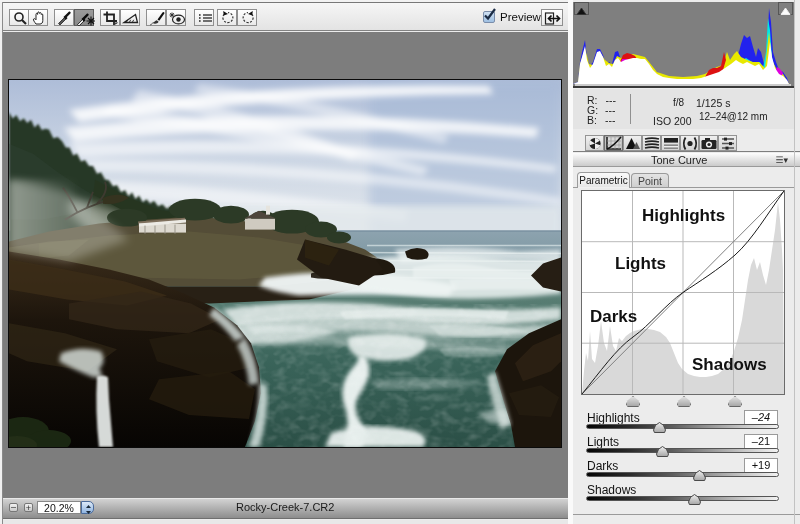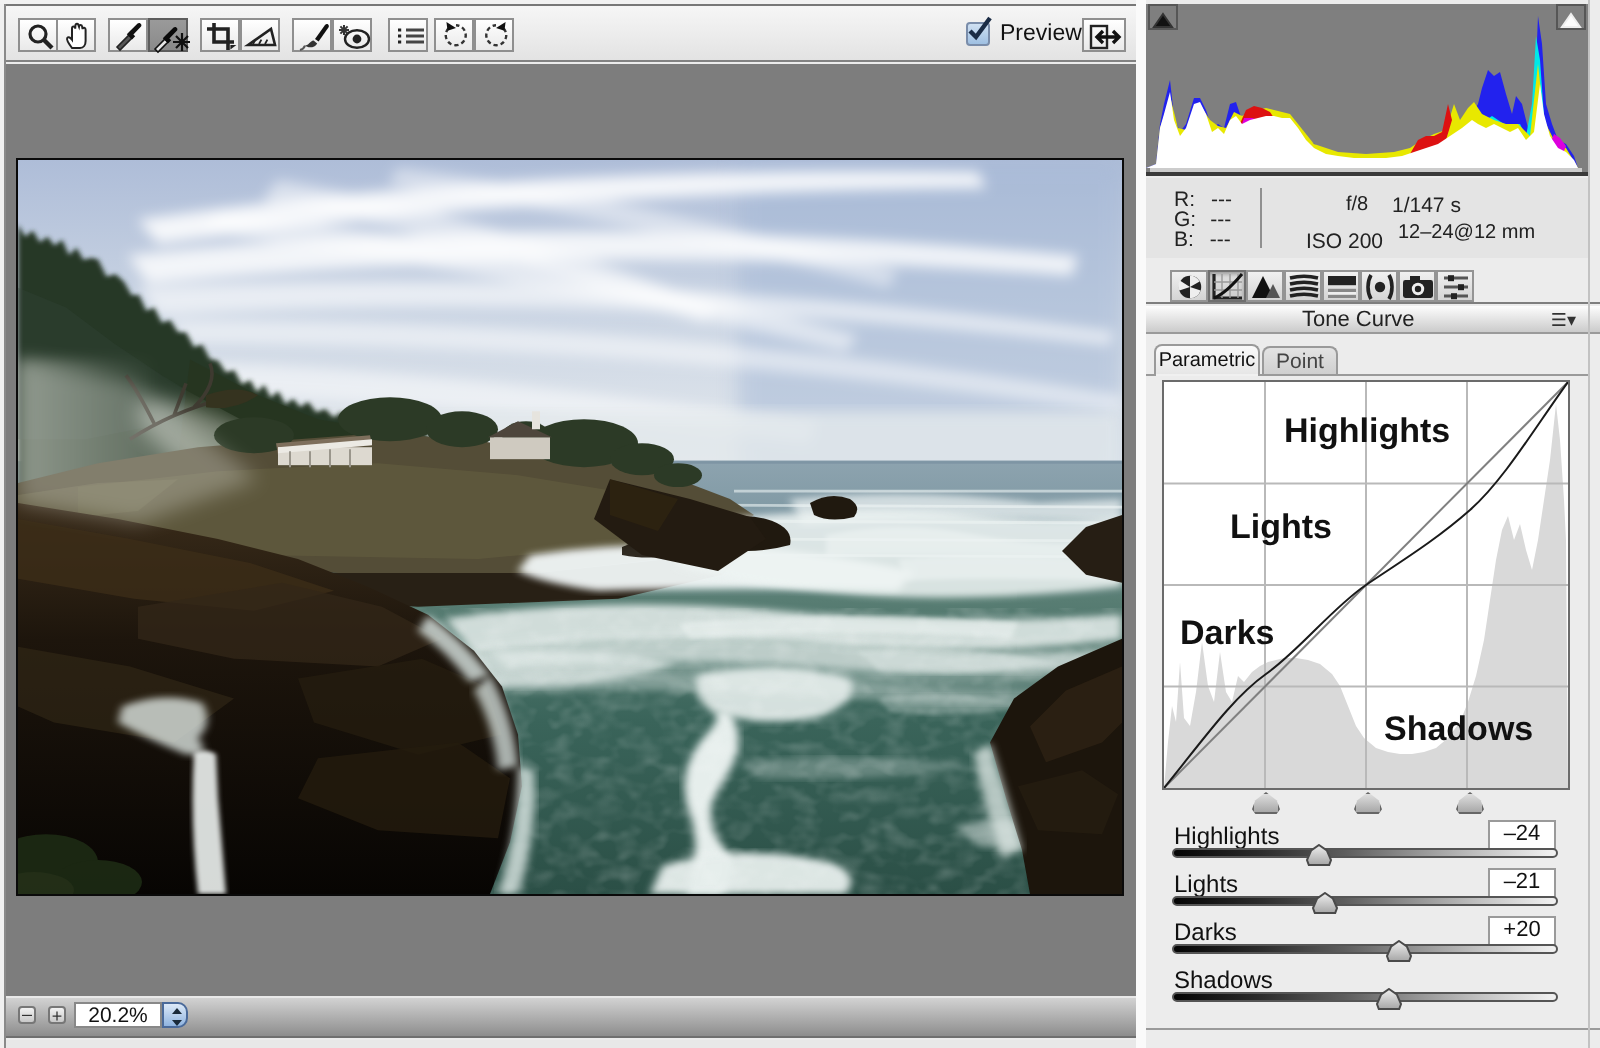--- a/index.html
+++ b/index.html
@@ -304,20 +304,21 @@
     <path d="M500 314 L532 306 L550 318 L542 338 L510 336 Z" fill="#2a2012" opacity="0.55"></path>
     <path d="M486 292 Q 494 316 502 346 L 492 350 Q 482 320 478 298 Z" fill="#e0e9e6" opacity="0.75" filter="url(#b2)"></path>
 
     <path d="M0 100 L60 112 L120 160 L60 182 L0 172 Z" fill="#eceee8" opacity="0.3" filter="url(#b5)"></path>
   </svg>
   </div>
 
   <div class="abs" style="left:3px;top:498px;width:565px;height:21px;
       background:linear-gradient(#d2d2d2,#8d8d8d);border-top:1px solid #e8e8e8;border-bottom:1px solid #6f6f6f;"></div>
   <div class="abs" style="left:3px;top:520px;width:565px;height:4px;background:#e8e8e8;"></div>
+  <div class="abs" style="left:236px;top:501px;width:200px;font-size:11px;color:#1a1a1a;">Rocky-Creek-7.CR2</div>
 
   <div class="abs" style="left:9px;top:503px;width:9px;height:9px;border:1px solid #777;border-radius:2px;
       background:linear-gradient(#f2f2f2,#c9c9c9);color:#333;font-size:9px;line-height:7px;text-align:center;">–</div>
   <div class="abs" style="left:24px;top:503px;width:9px;height:9px;border:1px solid #777;border-radius:2px;
       background:linear-gradient(#f2f2f2,#c9c9c9);color:#333;font-size:9px;line-height:8px;text-align:center;">+</div>
   <div class="abs" style="left:37px;top:501px;width:44px;height:13px;background:#fff;border:1px solid #888;
       font-size:10.5px;color:#111;text-align:center;line-height:12px;">20.2%</div>
   <div class="abs" style="left:81px;top:501px;width:13px;height:13px;border:1px solid #4a6a9a;border-radius:0 5px 5px 0;
       background:linear-gradient(#dce9f8,#8fb4e0);">
     <svg width="13" height="13" viewBox="0 0 13 13">
@@ -355,21 +356,21 @@
         </svg>
     </div>
   </div>
 
   <div id="exif" class="abs" style="left:573px;top:89px;width:221px;height:40px;background:#e4e4e4;">
     <div class="abs" style="left:14px;top:6px;font-size:10.5px;color:#222;line-height:10px;">R:<span style="margin-left:8px;">---</span></div>
     <div class="abs" style="left:14px;top:16px;font-size:10.5px;color:#222;line-height:10px;">G:<span style="margin-left:7px;">---</span></div>
     <div class="abs" style="left:14px;top:26px;font-size:10.5px;color:#222;line-height:10px;">B:<span style="margin-left:8px;">---</span></div>
     <div class="abs" style="left:57px;top:5px;width:1px;height:30px;background:#909090;"></div>
     <div class="abs" style="left:100px;top:8px;font-size:10px;color:#222;">f/8</div>
-    <div class="abs" style="left:123px;top:8px;font-size:10.5px;color:#222;">1/147 s</div>
+    <div class="abs" style="left:123px;top:8px;font-size:10.5px;color:#222;">1/125 s</div>
     <div class="abs" style="left:80px;top:26px;font-size:10.5px;color:#222;">ISO 200</div>
     <div class="abs" style="left:126px;top:22px;font-size:10px;color:#222;">12–24@12 mm</div>
   </div>
 
   <div id="tabs" class="abs" style="left:573px;top:129px;width:227px;height:23px;border-bottom:1px solid #7e7e7e;">
     <div class="abs" style="left:12px;top:6px;width:19px;height:16px;background:linear-gradient(#f0f0f0,#d4d4d4);border:1px solid #949494;">
       <svg width="18" height="15" viewBox="0 0 18 15">
           <circle cx="9" cy="7.5" r="5.6" fill="#222"></circle>
           <path d="M9 7.5 L9 1.9 A5.6 5.6 0 0 1 13.8 4.7 Z M9 7.5 L14.3 9.3 A5.6 5.6 0 0 1 9 13.1 Z M9 7.5 L3.7 9.3 A5.6 5.6 0 0 1 3.9 4.2 Z" fill="#eee"></path>
         </svg>
@@ -449,21 +450,21 @@
       <text x="8" y="131" font-family="Liberation Sans, sans-serif" font-size="17" font-weight="bold" fill="#111">Darks</text>
       <text x="110" y="179" font-family="Liberation Sans, sans-serif" font-size="17" font-weight="bold" fill="#111">Shadows</text>
     </svg>
   </div>
 
   <div class="ptri" style="left:626px;top:396px;"></div>
   <div class="ptri" style="left:677px;top:396px;"></div>
   <div class="ptri" style="left:728px;top:396px;"></div>
 
   <div class="vlabel" style="left:587px;top:411px;">Highlights</div>
-  <div class="vbox" style="top:410px;">–24</div>
+  <div class="vbox" style="top:410px;font-style:italic;">–24</div>
   <div class="track" style="top:424px;"></div>
   <div class="thumb" style="left:653px;top:422px;">
       <svg width="13" height="11" viewBox="0 0 13 11">
         <defs>
           <linearGradient id="thg653" x1="0" y1="0" x2="0" y2="1">
             <stop offset="0" stop-color="#f0f0f0"></stop>
             <stop offset="1" stop-color="#a6a6a6"></stop>
           </linearGradient>
         </defs>
         <path d="M6.5 0.5 L10.4 3.2 L12.5 8 L11.6 10.5 L1.4 10.5 L0.5 8 L2.6 3.2 Z" fill="url(#thg653)" stroke="#4a4a4a" stroke-width="1"></path>
@@ -479,21 +480,21 @@
           <linearGradient id="thg656" x1="0" y1="0" x2="0" y2="1">
             <stop offset="0" stop-color="#f0f0f0"></stop>
             <stop offset="1" stop-color="#a6a6a6"></stop>
           </linearGradient>
         </defs>
         <path d="M6.5 0.5 L10.4 3.2 L12.5 8 L11.6 10.5 L1.4 10.5 L0.5 8 L2.6 3.2 Z" fill="url(#thg656)" stroke="#4a4a4a" stroke-width="1"></path>
       </svg>
     </div>
 
   <div class="vlabel" style="left:587px;top:459px;">Darks</div>
-  <div class="vbox" style="top:458px;">+20</div>
+  <div class="vbox" style="top:458px;">+19</div>
   <div class="track" style="top:472px;"></div>
   <div class="thumb" style="left:693px;top:470px;">
       <svg width="13" height="11" viewBox="0 0 13 11">
         <defs>
           <linearGradient id="thg693" x1="0" y1="0" x2="0" y2="1">
             <stop offset="0" stop-color="#f0f0f0"></stop>
             <stop offset="1" stop-color="#a6a6a6"></stop>
           </linearGradient>
         </defs>
         <path d="M6.5 0.5 L10.4 3.2 L12.5 8 L11.6 10.5 L1.4 10.5 L0.5 8 L2.6 3.2 Z" fill="url(#thg693)" stroke="#4a4a4a" stroke-width="1"></path>

